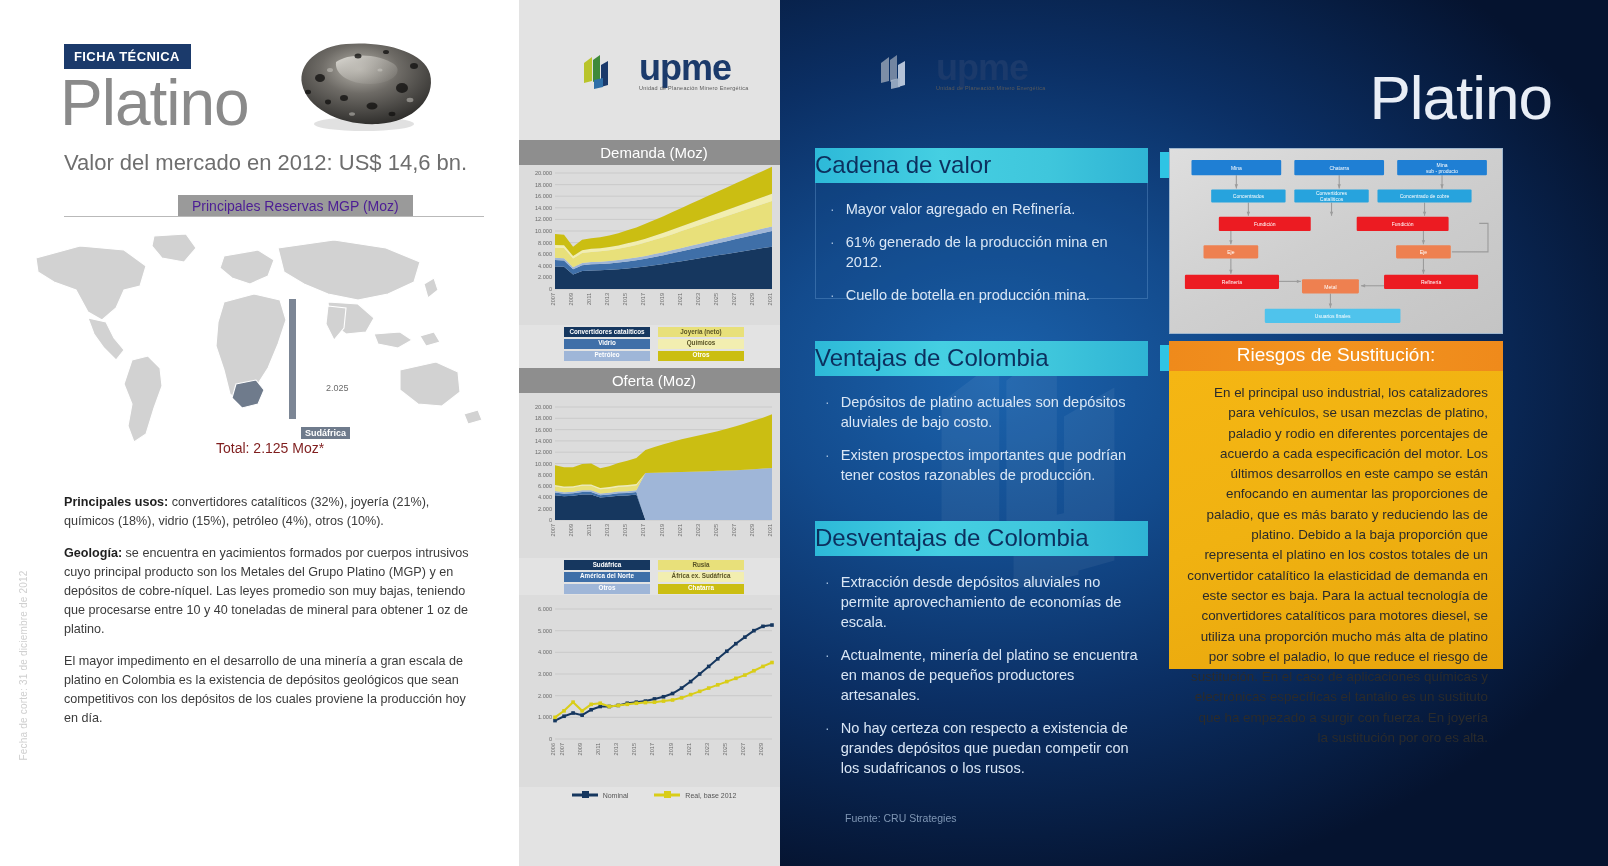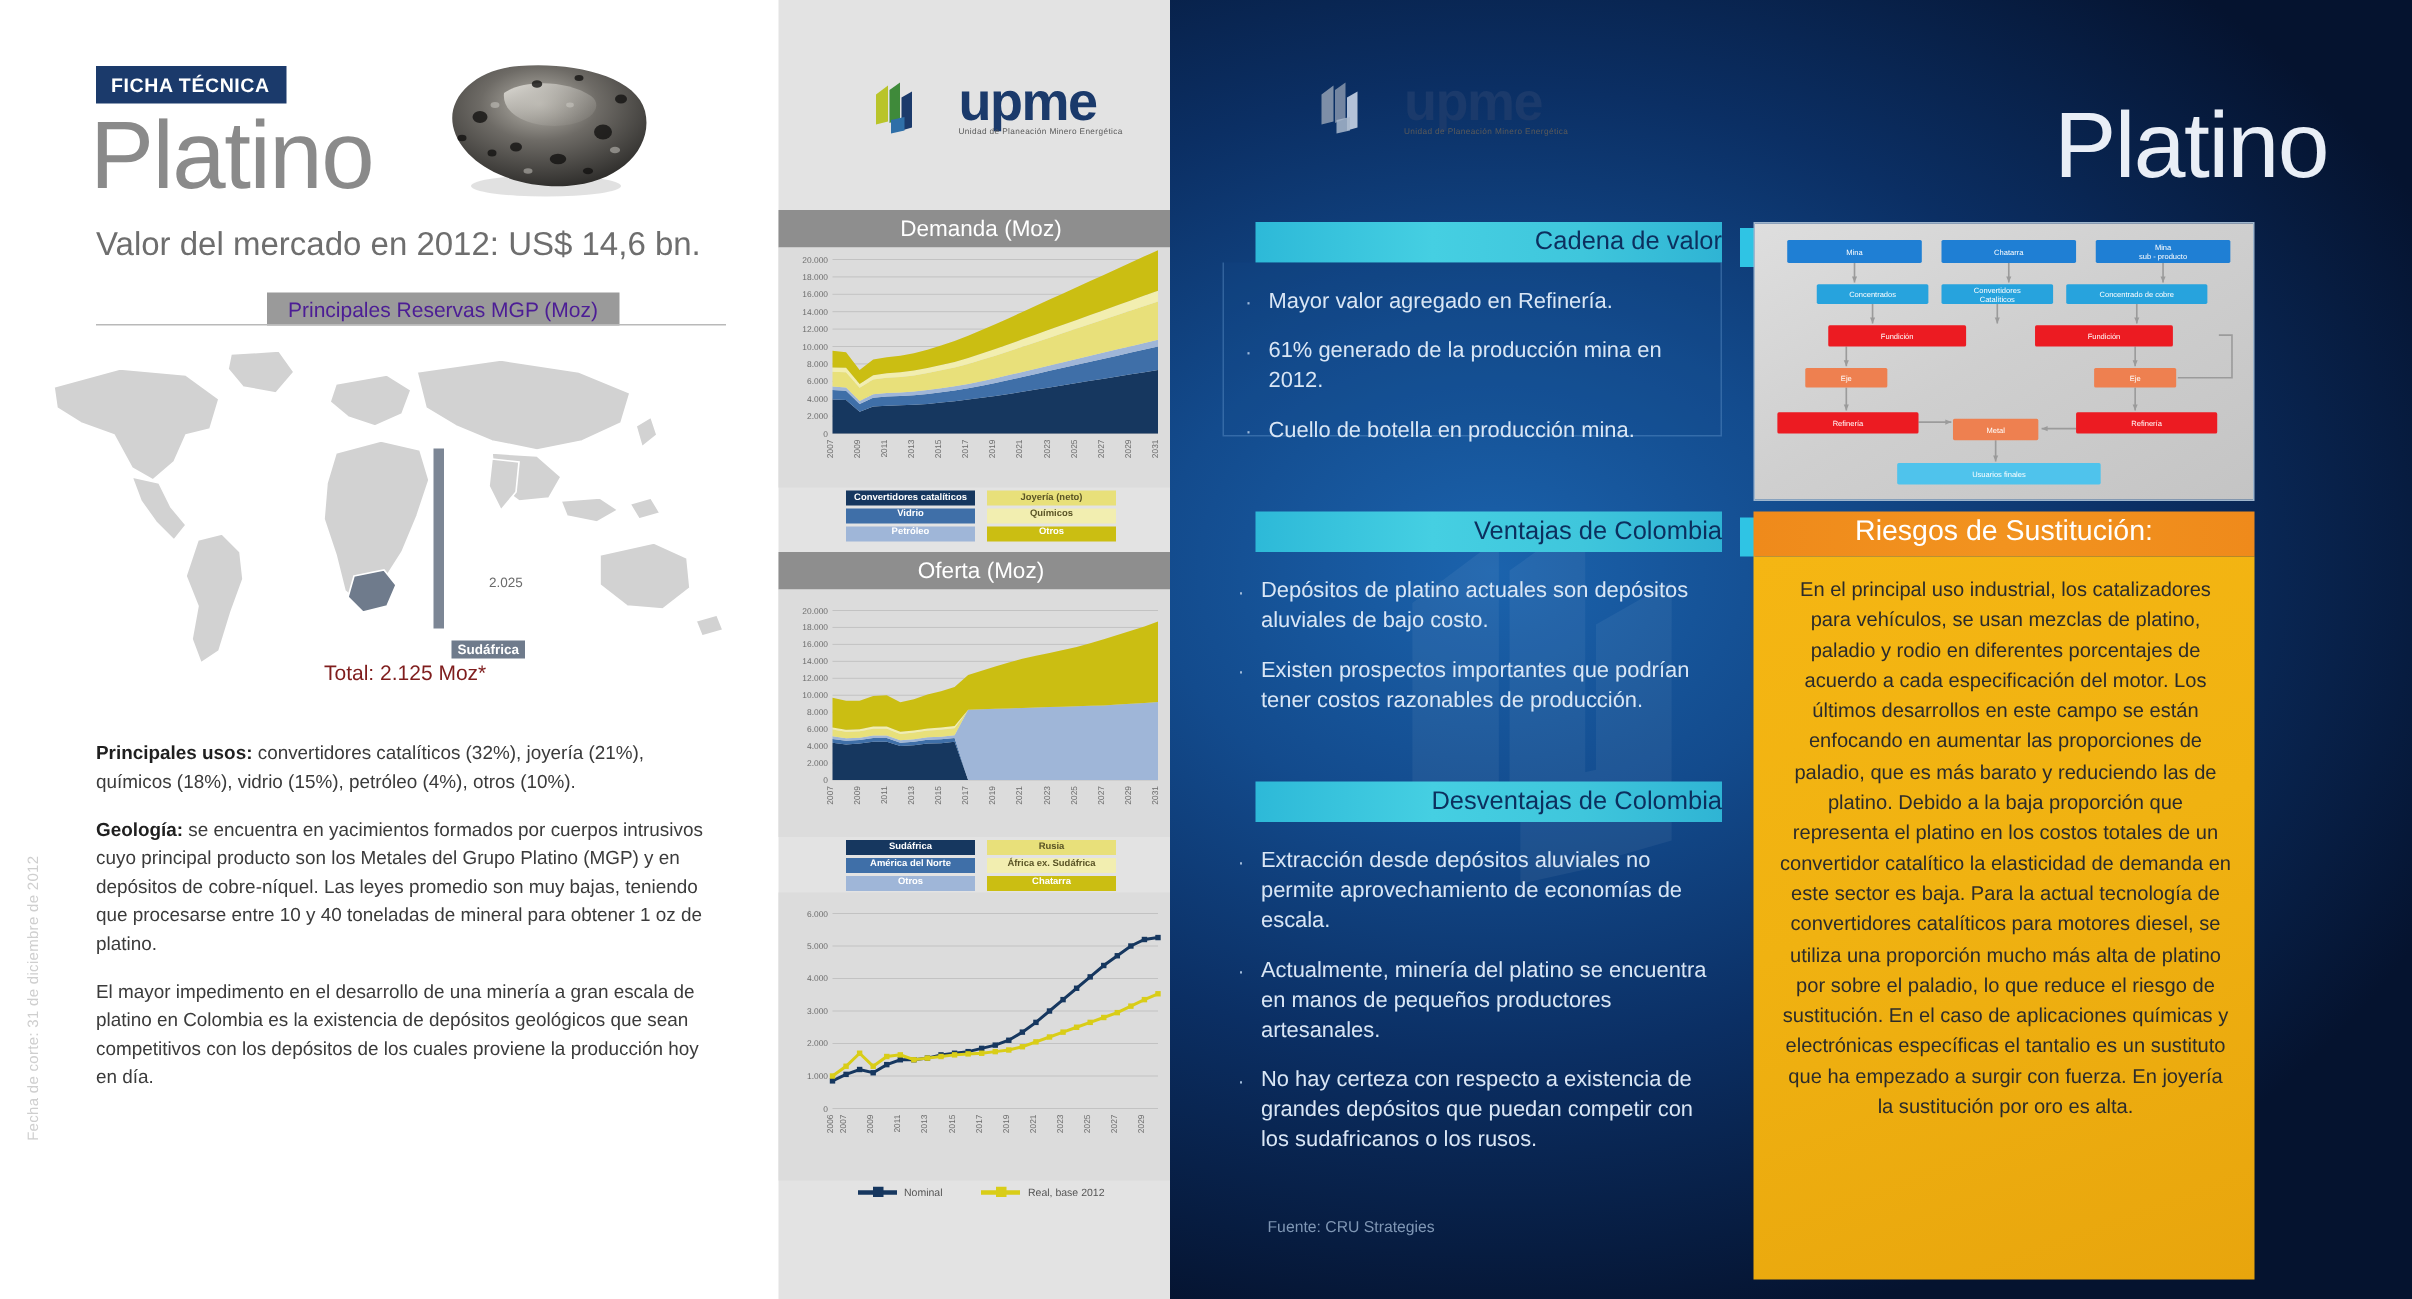--- a/index.html
+++ b/index.html
@@ -115,24 +115,23 @@
     position: absolute; left: 140px; top: 330px; opacity: .05;
     transform: scale(7.2); transform-origin: left top;
     pointer-events: none;
   }
   .platino-big {
     position: absolute; right: 56px; top: 62px;
     font-size: 62px; color: #e9eef6; font-weight: 400; letter-spacing: -1px;
   }
   .panel { position: absolute; }
   .panel-hd {
-    text-align: right; font-size: 17px; color: #0c2f5e;
+    text-align: left; font-size: 24px; color: #0c2f5e;
     padding: 3px 0 4px;
     background: linear-gradient(to right, #2db9d8 0%, #45cfe2 38%, #3fc6dc 70%, #2fb4d4 100%);
-    margin-left: 22px;
   }
   .panel-body {
     padding: 16px 18px 14px 14px;
     border: 1px solid rgba(130,180,230,.30);
     border-top: none;
     background: rgba(18,74,142,.20);
   }
   .panel-body.noborder { border: none; background: none; padding-left: 10px; padding-right: 10px; }
   .bullet-li {
     display: flex; gap: 11px; color: #d9e6f5;
@@ -149,22 +148,22 @@
     position: absolute; left: 1169px; top: 341px; width: 334px; height: 415px;
   }
   .risk-hd {
     text-align: center; font-size: 19px; color: #ffffff;
     padding: 3px 0 5px;
     background: linear-gradient(to right, #ef8a1b 0%, #f2931f 50%, #ef8a1b 100%);
   }
   .risk-body {
     background: linear-gradient(160deg, #f5b613 0%, #f0b211 45%, #e8a50d 100%);
     color: #2b2b2b; font-size: 13.4px; line-height: 20.3px;
-    padding: 12px 15px 14px 17px; text-align: center;
-    height: 482px;
+    padding: 12px 15px 14px 17px; text-align: right;
+    height: 298px;
   }
   .cyan-tab {
     position: absolute; left: 1160px; width: 10px; background: #2fc4e4;
   }
   .fuente {
     position: absolute; left: 845px; top: 812px;
     font-size: 10.5px; color: #7f96b4;
   }
 </style>
 </head>

